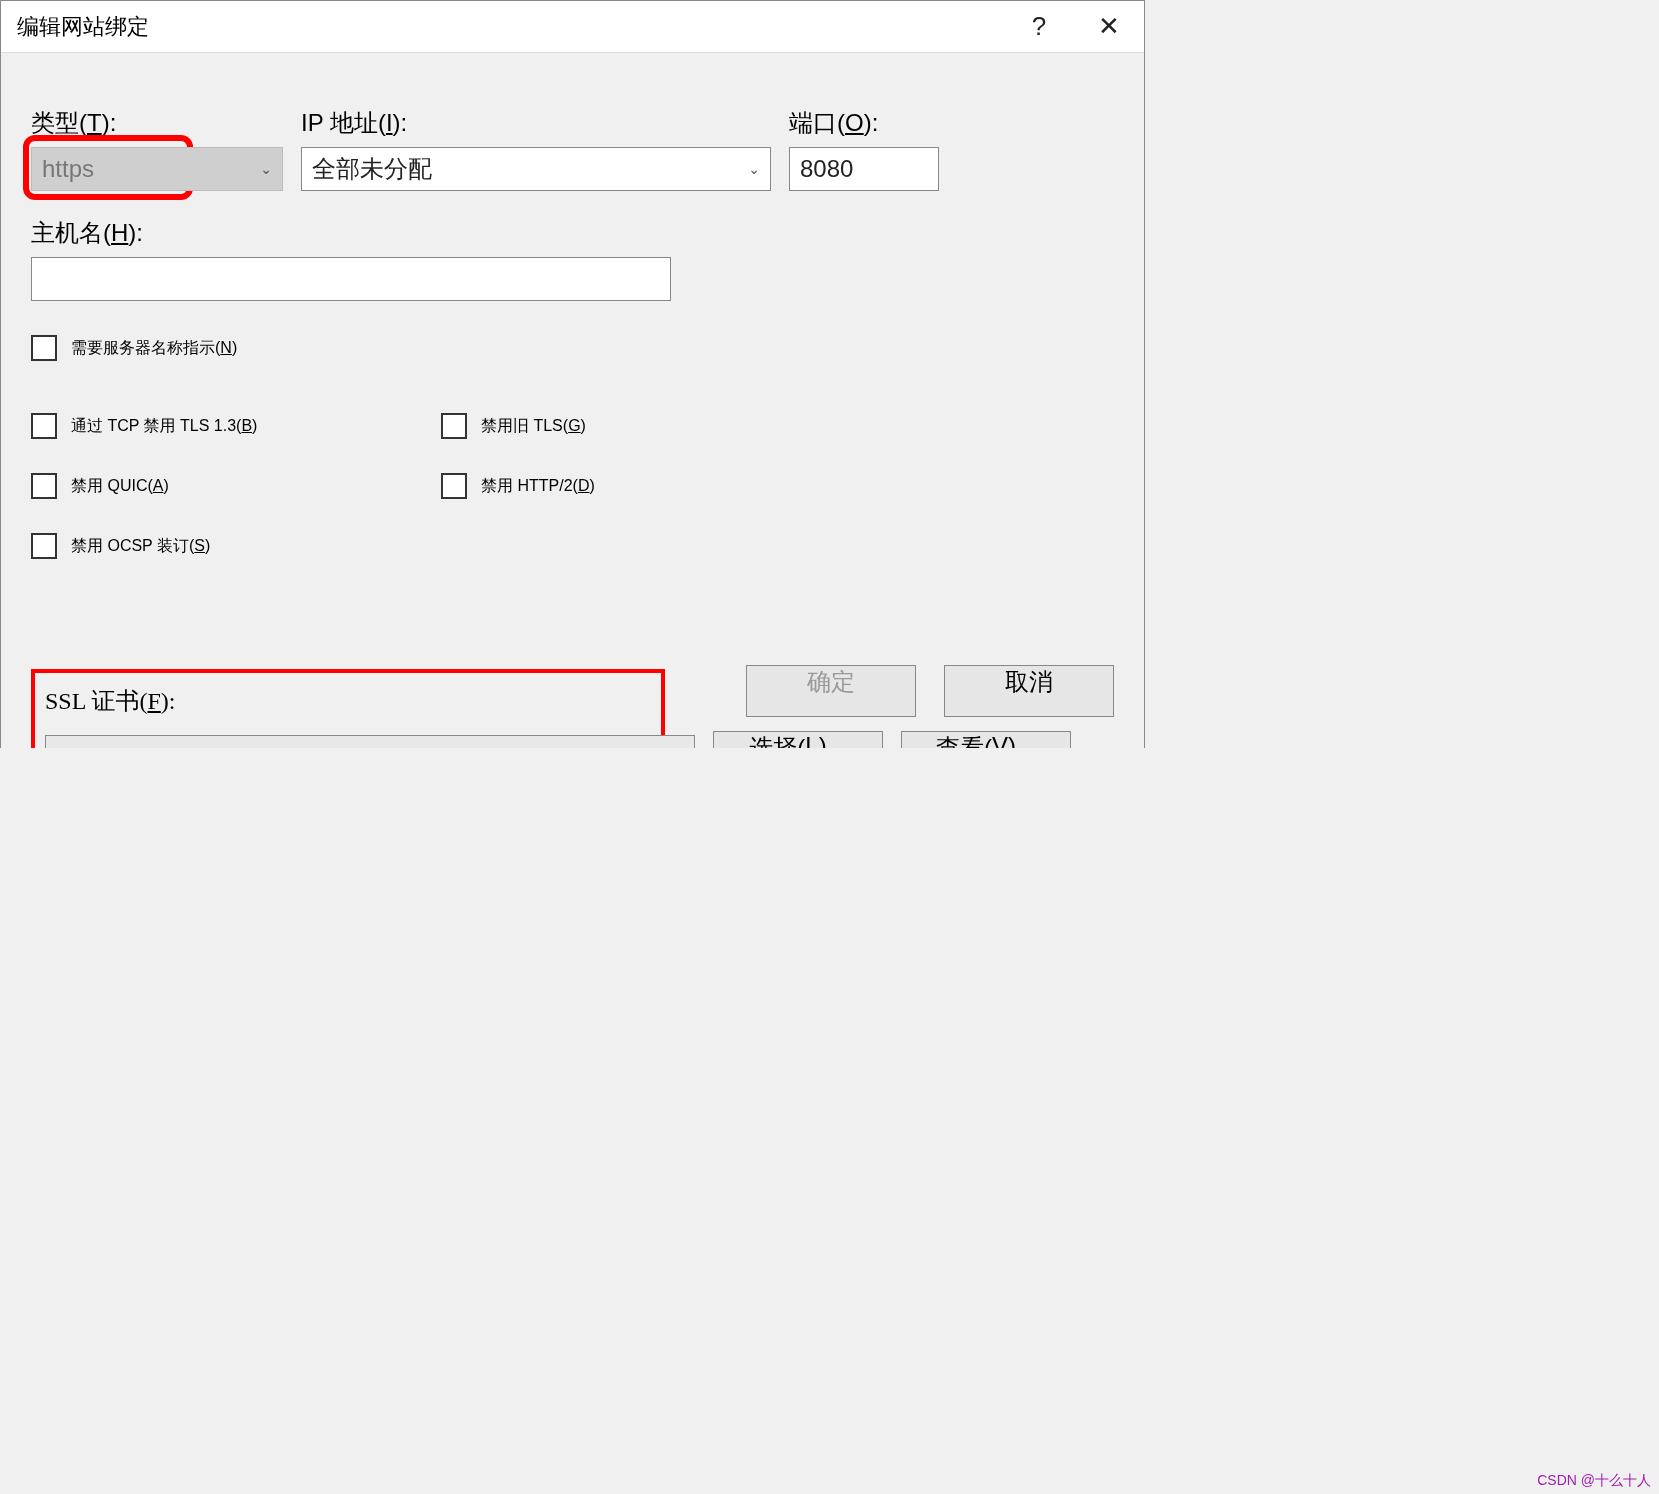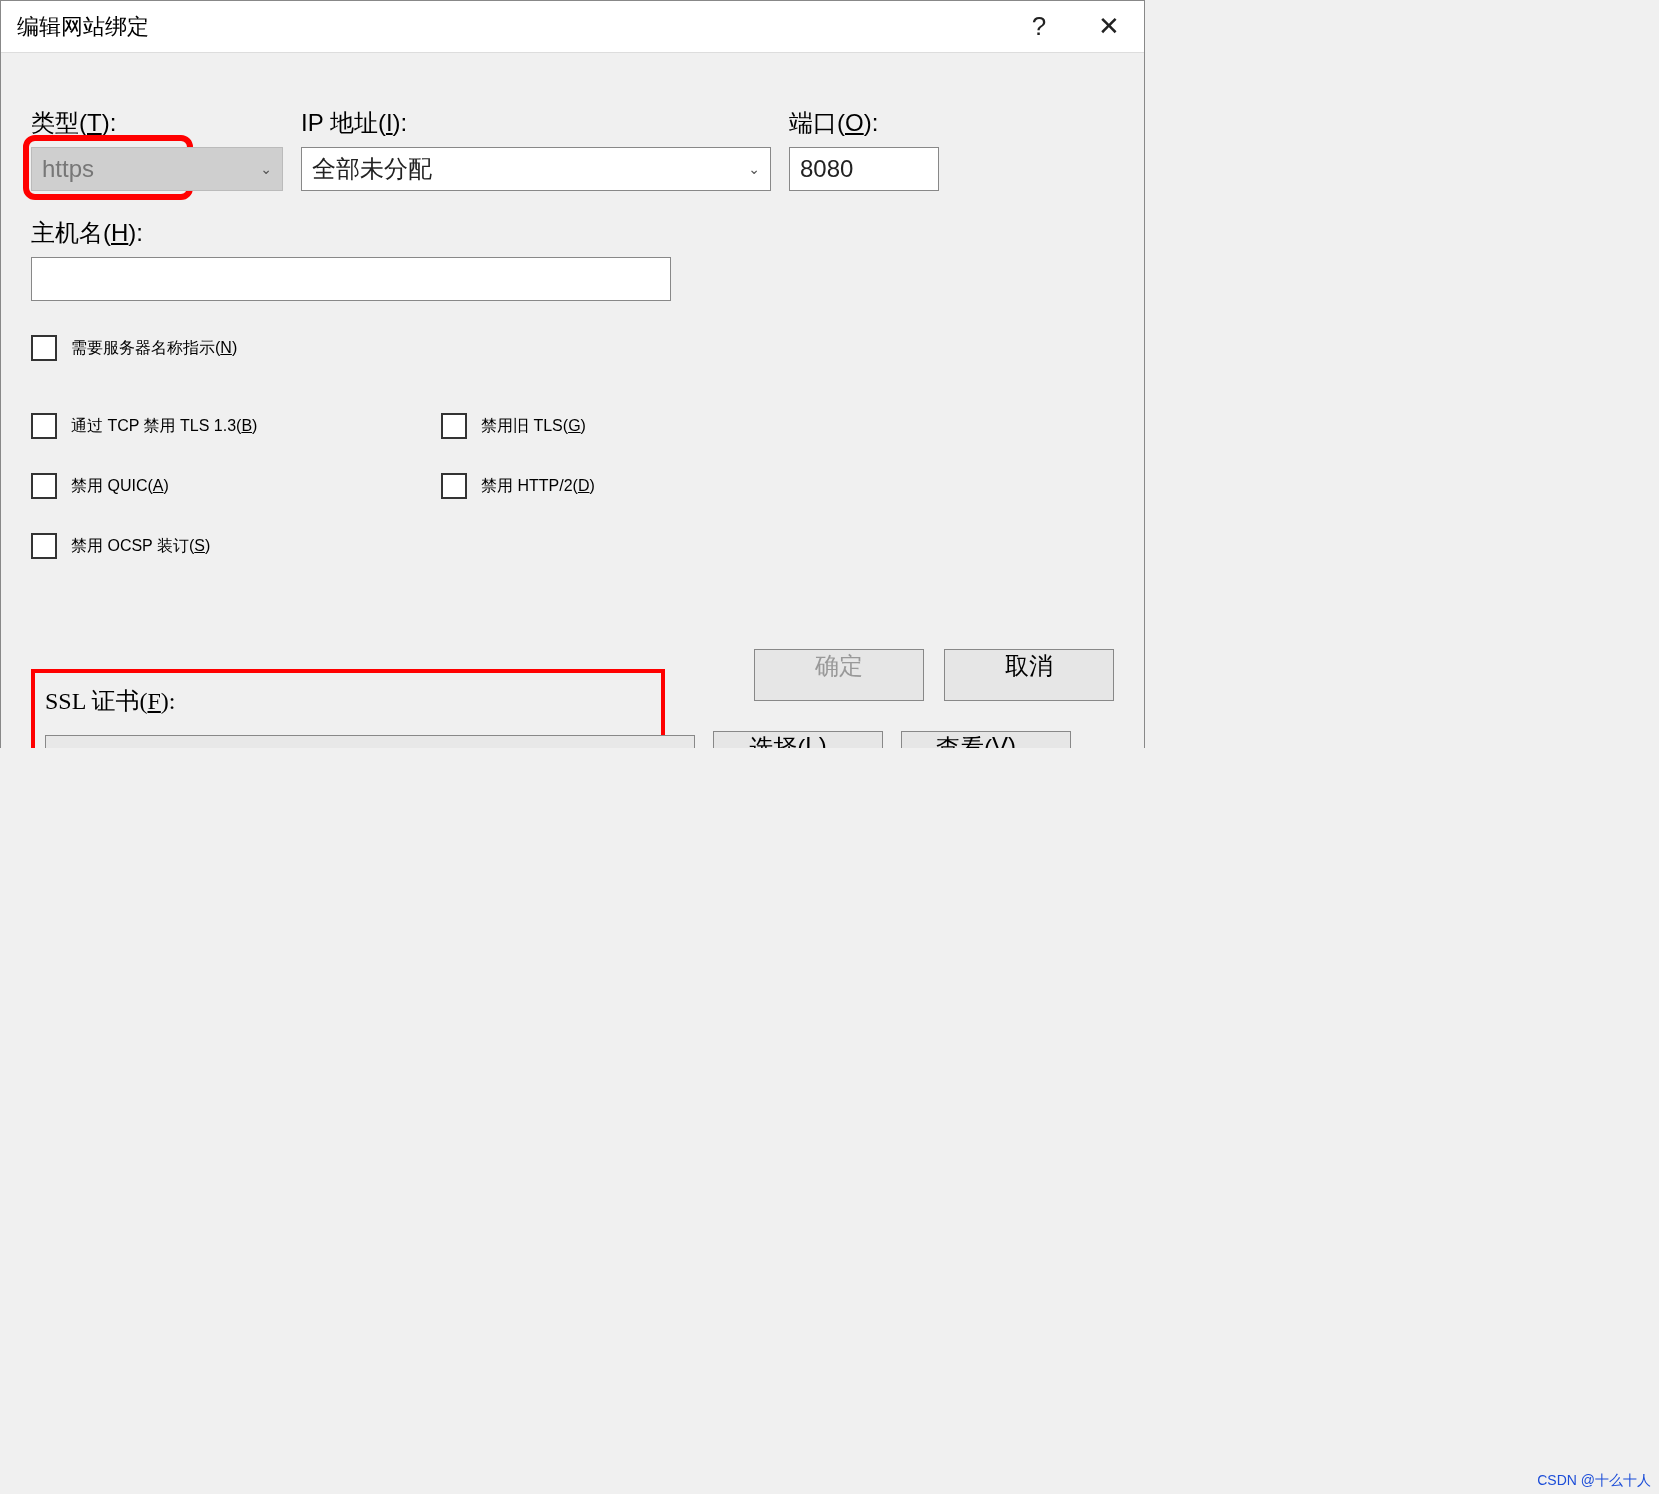--- a/index.html
+++ b/index.html
@@ -150,31 +150,31 @@
       color: #000;
       display: flex;
       align-items: flex-start;
       justify-content: center;
       padding: 0 22px;
       cursor: pointer;
     }
     .btn.disabled { color: #999; }
     .footer {
       position: absolute;
-      bottom: 46px;
+      bottom: 30px;
       right: 30px;
       display: flex;
-      gap: 20px;
+      gap: 28px;
     }
     .watermark {
       position: absolute;
       bottom: 4px;
       right: 8px;
       font-size: 14px;
-      color: #1d4ed8;
+      color: #a21caf;
       font-family: sans-serif;
     }
   </style>
 </head>
 <body>
 
 <div class="dialog">
 
   <div class="titlebar">
     <div class="titlebar-title">编辑网站绑定</div>

